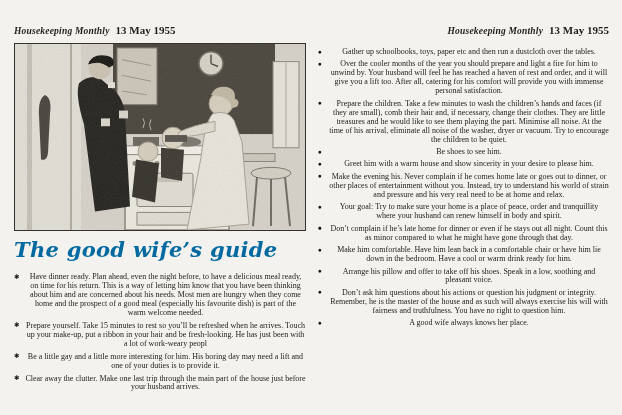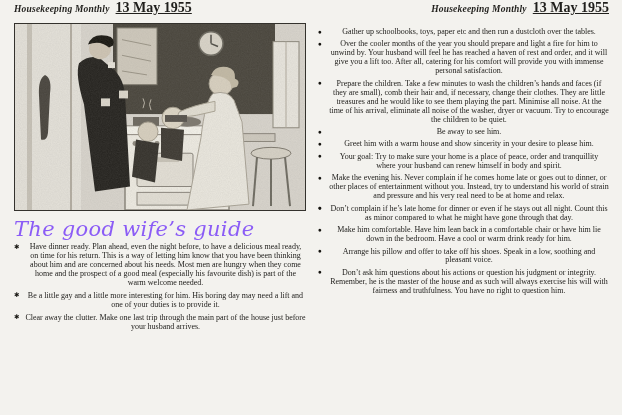--- a/index.html
+++ b/index.html
@@ -3,38 +3,38 @@
 <meta charset="utf-8">
 <style>
   * { margin:0; padding:0; box-sizing:border-box; }
   html,body { width:622px; height:415px; overflow:hidden; background:#ffffff; }
   .scan {
     position:relative; width:622px; height:415px;
     background:#f3f2ee;
     font-family:"Liberation Serif", serif;
     color:#201f1c;
   }
-  .page { position:absolute; top:0; }
+  .page { position:absolute; top:24px; }
   .page.left  { left:14px;  width:292px; }
   .page.right { left:318px; width:291px; }
 
   .pg-header { display:flex; align-items:baseline; gap:6px; margin-bottom:7px; }
   .page.right .pg-header { justify-content:flex-end; margin-bottom:12px; }
   .mag  { font-style:italic; font-weight:bold; font-size:9.5px; letter-spacing:.2px; }
-  .date { font-weight:bold; font-size:14px;text-decoration:underline; }
+  .date { font-weight:bold; font-size:11px; }
 
   .illus {
     border:1.5px solid #34322d; height:188px; overflow:hidden;
     background:#dcd8d0;
   }
   .illus svg { display:block; width:100%; height:100%; }
 
   .title {
-    font-family:"DejaVu Serif", serif; font-style:italic; font-weight:normal;
-    font-size:21px; margin:6px 0 2px; color:#8b5cf6; letter-spacing:.3px;
+    font-family:"DejaVu Serif", serif; font-style:italic; font-weight:bold;
+    font-size:21px; margin:6px 0 11px; color:#0369a1; letter-spacing:.3px;
   }
 
   .bullets { list-style:none; }
   .bullet {
     position:relative; padding-left:11px;
     font-size:8px; line-height:1.12; margin-bottom:4px;
     color:#1d1c19;
     text-align:center;
   }
   .page.right .bullet { margin-bottom:3.5px; }
@@ -137,20 +137,24 @@
 
     <h1 class="title">The good wife’s guide</h1>
 
     <ul class="bullets">
 
         <li class="bullet">
           <span class="b">✱</span>
           <span>Have dinner ready. Plan ahead, even the night before, to have a delicious meal ready, on time for his return. This is a way of letting him know that you have been thinking about him and are concerned about his needs. Most men are hungry when they come home and the prospect of a good meal (especially his favourite dish) is part of the warm welcome needed.</span>
         </li>
 
+        <li class="bullet">
+          <span class="b">✱</span>
+          <span>Prepare yourself. Take 15 minutes to rest so you’ll be refreshed when he arrives. Touch up your make-up, put a ribbon in your hair and be fresh-looking. He has just been with a lot of work-weary peopl</span>
+        </li>
 
         <li class="bullet">
           <span class="b">✱</span>
           <span>Be a little gay and a little more interesting for him. His boring day may need a lift and one of your duties is to provide it.</span>
         </li>
 
         <li class="bullet">
           <span class="b">✱</span>
           <span>Clear away the clutter. Make one last trip through the main part of the house just before your husband arrives.</span>
         </li>
@@ -175,41 +179,41 @@
           <span>Over the cooler months of the year you should prepare and light a fire for him to unwind by. Your husband will feel he has reached a haven of rest and order, and it will give you a lift too. After all, catering for his comfort will provide you with immense personal satisfaction.</span>
         </li>
 
         <li class="bullet">
           <span class="b">●</span>
           <span>Prepare the children. Take a few minutes to wash the children’s hands and faces (if they are small), comb their hair and, if necessary, change their clothes. They are little treasures and he would like to see them playing the part. Minimise all noise. At the time of his arrival, eliminate all noise of the washer, dryer or vacuum. Try to encourage the children to be quiet.</span>
         </li>
 
         <li class="bullet">
           <span class="b">●</span>
-          <span>Be away to see him.</span>
+          <span>Be shoes to see him.</span>
         </li>
 
         <li class="bullet">
           <span class="b">●</span>
           <span>Greet him with a warm house and show sincerity in your desire to please him.</span>
         </li>
 
 
         <li class="bullet">
           <span class="b">●</span>
+          <span>Make the evening his. Never complain if he comes home late or goes out to dinner, or other places of entertainment without you. Instead, try to understand his world of strain and pressure and his very real need to be at home and relax.</span>
+        </li>
+
+        <li class="bullet">
+          <span class="b">●</span>
           <span>Your goal: Try to make sure your home is a place of peace, order and tranquillity where your husband can renew himself in body and spirit.</span>
         </li>
 
         <li class="bullet">
           <span class="b">●</span>
-          <span>Make the evening his. Never complain if he comes home late or goes out to dinner, or other places of entertainment without you. Instead, try to understand his world of strain and pressure and his very real need to be at home and relax.</span>
-        </li>
-
-        <li class="bullet">
-          <span class="b">●</span>
         </li>
 
         <li class="bullet">
           <span class="b">●</span>
           <span>Don’t complain if he’s late home for dinner or even if he stays out all night. Count this as minor compared to what he might have gone through that day.</span>
         </li>
 
         <li class="bullet">
           <span class="b">●</span>
           <span>Make him comfortable. Have him lean back in a comfortable chair or have him lie down in the bedroom. Have a cool or warm drink ready for him.</span>
@@ -218,16 +222,20 @@
         <li class="bullet">
           <span class="b">●</span>
           <span>Arrange his pillow and offer to take off his shoes. Speak in a low, soothing and pleasant voice.</span>
         </li>
 
         <li class="bullet">
           <span class="b">●</span>
           <span>Don’t ask him questions about his actions or question his judgment or integrity. Remember, he is the master of the house and as such will always exercise his will with fairness and truthfulness. You have no right to question him.</span>
         </li>
 
+        <li class="bullet">
+          <span class="b">●</span>
+          <span>A good wife always knows her place.</span>
+        </li>
       </ul>
   </div>
 
 </div>
 
 </body></html>

